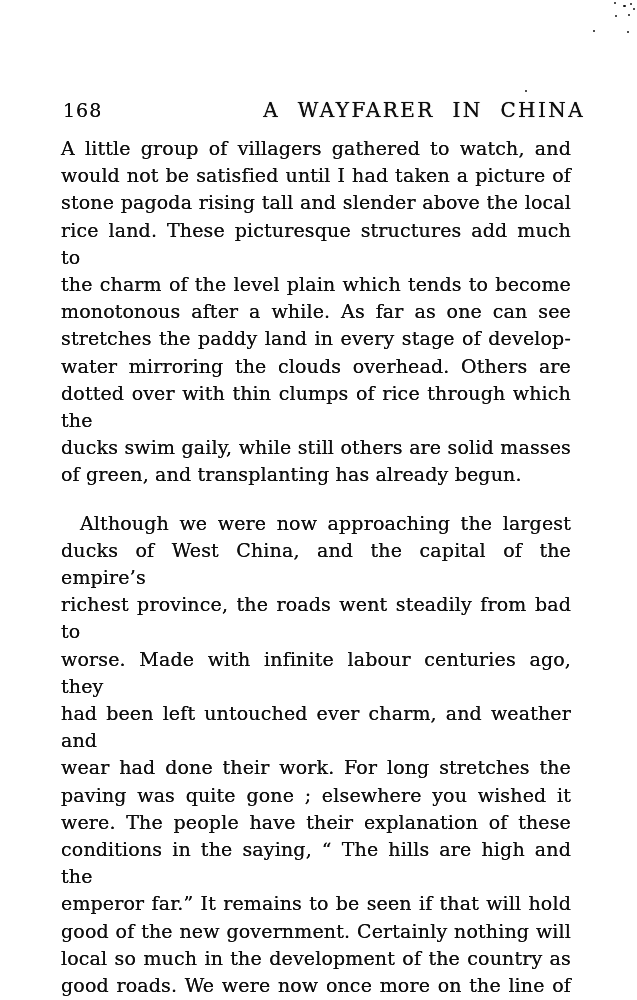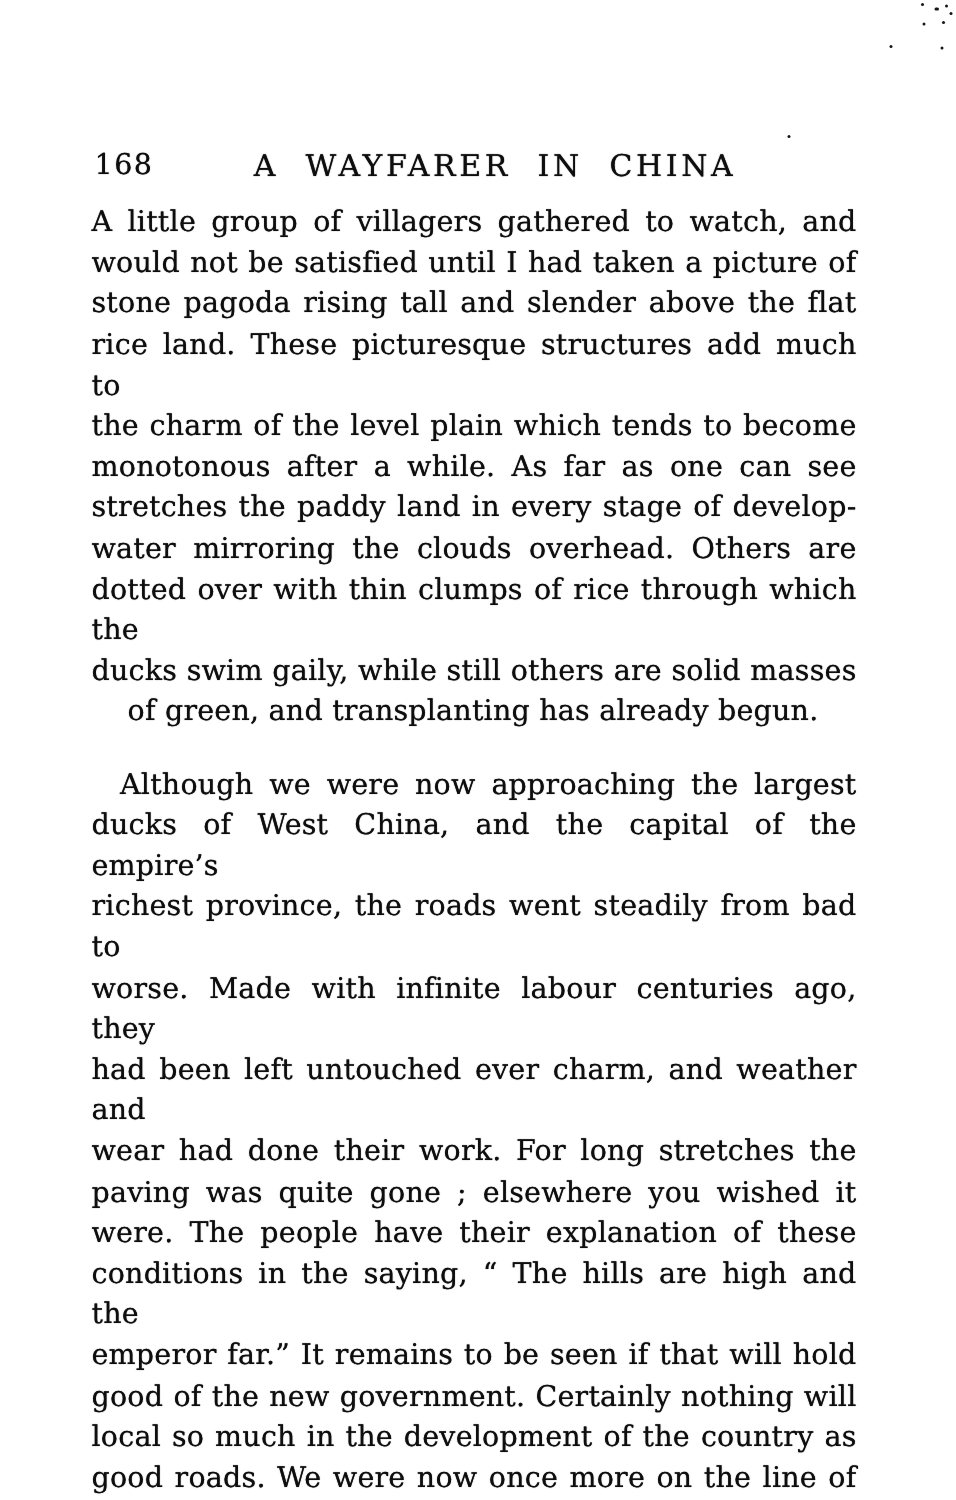--- a/index.html
+++ b/index.html
@@ -33,42 +33,41 @@
     top: 0;
     font-size: 19px;
     line-height: 28px;
     letter-spacing: 1px;
     text-shadow: 0 0 0.6px rgba(0,0,0,0.85);
   }
   .title {
     display: block;
     position: relative;
     left: 14px;
-    text-align: center;
+    text-align: right;
     font-size: 20px;
     line-height: 28px;
     letter-spacing: 2.4px;
     word-spacing: 9px;
     text-shadow: 0 0 0.7px rgba(0,0,0,0.9);
   }
   .body-text {
     font-size: 19px;
     line-height: 27.2px;
     letter-spacing: 0.15px;
     text-shadow: 0 0 0.6px rgba(0,0,0,0.85);
   }
   .paragraph { margin: 0; }
   .line {
     text-align: justify;
     text-align-last: justify;
     white-space: normal;
   }
   .line.last {
     text-align-last: left;
-    margin-left: 24px;
   }
   .line.indent {
     text-indent: 19px;
     margin-top: 21px;
   }
   .speckle {
     position: absolute;
     background: #161616;
     border-radius: 1px;
   }
@@ -79,21 +78,21 @@
 <div class="page">
   <div class="textblock">
     <div class="header">
       <span class="pagenum">168</span>
       <span class="title">A WAYFARER IN CHINA</span>
     </div>
     <div class="body-text">
       <div class="paragraph">
           <div class="line">A little group of villagers gathered to watch, and</div>
           <div class="line">would not be satisfied until I had taken a picture of</div>
-          <div class="line">stone pagoda rising tall and slender above the flat</div>
+          <div class="line">stone pagoda rising tall and slender above the local</div>
           <div class="line">rice land.  These picturesque structures add much to</div>
           <div class="line">the charm of the level plain which tends to become</div>
           <div class="line">monotonous after a while.  As far as one can see</div>
           <div class="line">stretches the paddy land in every stage of develop-</div>
           <div class="line">water mirroring the clouds overhead.  Others are</div>
           <div class="line">dotted over with thin clumps of rice through which the</div>
           <div class="line">ducks swim gaily, while still others are solid masses</div>
           <div class="line last">of green, and transplanting has already begun.</div>
         </div>
       <div class="paragraph">

